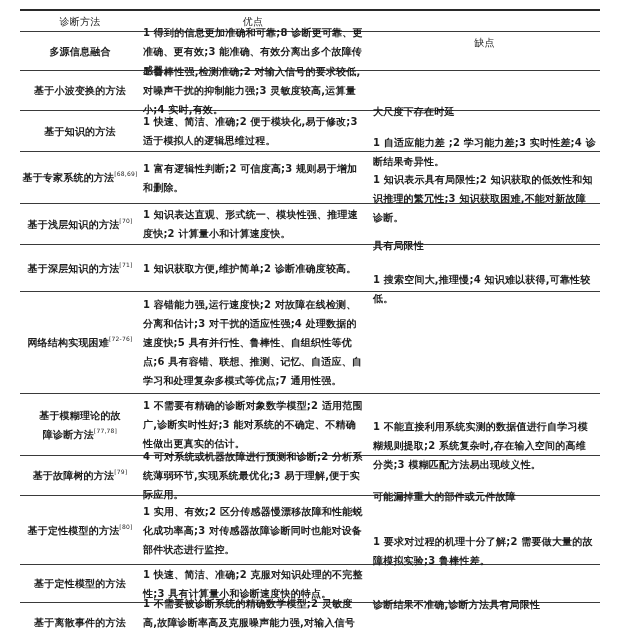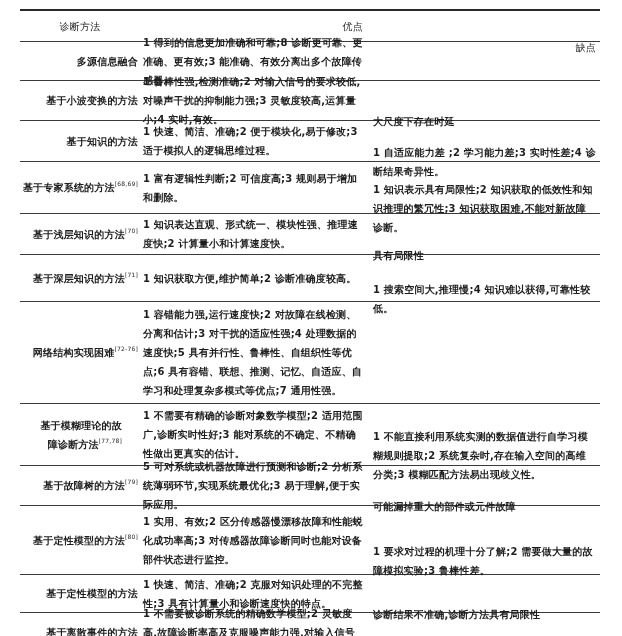--- a/index.html
+++ b/index.html
@@ -13,32 +13,32 @@
     }
     .row {
       display: flex; align-items: center;
       border-bottom: 1.5px solid #3a3a3a;
       box-sizing: border-box;
     }
     .cell {
       box-sizing: border-box; font-size: 10px; line-height: 19px;
       font-weight: bold; letter-spacing: 0.2px;
     }
-    .c1 { width: 120px; text-align: right; padding: 0 2px; }
+    .c1 { width: 120px; text-align: center; padding: 0 2px; }
     .c2 { width: 227px; padding: 0 4px 0 3px; }
     .c3 { width: 233px; padding: 0 4px 0 6px; margin-top: 42px; }
     .header .cell { font-weight: normal; text-align: center; font-size: 10px; }
-    .header .c2, .header .c3 { text-align: right; }
+    .header .c2, .header .c3 { text-align: center; }
     sup { font-size: 6px; line-height: 0; vertical-align: 5px; font-weight: normal; }
   </style>
 </head>
 <body>
 
 <div class="table" id="tbl">
-  <div class="row header" style="height:31px">
+  <div class="row header" style="height:21px">
     <div class="cell c1">诊断方法</div>
     <div class="cell c2">优点</div>
     <div class="cell c3">缺点</div>
   </div>
 <div class="row" style="height: 39px;">
       <div class="cell c1"><span>多源信息融合</span><sup></sup></div>
       <div class="cell c2">1 得到的信息更加准确和可靠;8 诊断更可靠、更准确、更有效;3 能准确、有效分离出多个故障传感器。</div>
     </div>
     <div class="row" style="height: 40px;">
       <div class="cell c1"><span>基于小波变换的方法</span><sup></sup></div>
@@ -69,21 +69,21 @@
       <div class="cell c1"><span>网络结构实现困难</span><sup>[72-76]</sup></div>
       <div class="cell c2">1 容错能力强,运行速度快;2 对故障在线检测、分离和估计;3 对干扰的适应性强;4 处理数据的速度快;5 具有并行性、鲁棒性、自组织性等优点;6 具有容错、联想、推测、记忆、自适应、自学习和处理复杂多模式等优点;7 通用性强。</div>
     </div>
     <div class="row" style="height: 62px;">
       <div class="cell c1" style="padding: 0px 18px;"><span>基于模糊理论的故障诊断方法</span><sup>[77,78]</sup></div>
       <div class="cell c2">1 不需要有精确的诊断对象数学模型;2 适用范围广,诊断实时性好;3 能对系统的不确定、不精确性做出更真实的估计。</div>
       <div class="cell c3">1 不能直接利用系统实测的数据值进行自学习模糊规则提取;2 系统复杂时,存在输入空间的高维分类;3 模糊匹配方法易出现歧义性。</div>
     </div>
     <div class="row" style="height: 40px;">
       <div class="cell c1"><span>基于故障树的方法</span><sup>[79]</sup></div>
-      <div class="cell c2">5 可对系统或机器故障进行预测和诊断;2 分析系统薄弱环节,实现系统最优化;3 易于理解,便于实际应用。</div>
+      <div class="cell c2">4 可对系统或机器故障进行预测和诊断;2 分析系统薄弱环节,实现系统最优化;3 易于理解,便于实际应用。</div>
       <div class="cell c3">可能漏掉重大的部件或元件故障</div>
     </div>
     <div class="row" style="height: 69px;">
       <div class="cell c1"><span>基于定性模型的方法</span><sup>[80]</sup></div>
       <div class="cell c2">1 实用、有效;2 区分传感器慢漂移故障和性能蜕化成功率高;3 对传感器故障诊断同时也能对设备部件状态进行监控。</div>
       <div class="cell c3">1 要求对过程的机理十分了解;2 需要做大量的故障模拟实验;3 鲁棒性差。</div>
     </div>
     <div class="row" style="height: 38px;">
       <div class="cell c1"><span>基于定性模型的方法</span><sup></sup></div>
       <div class="cell c2">1 快速、简洁、准确;2 克服对知识处理的不完整性;3 具有计算量小和诊断速度快的特点。</div>

